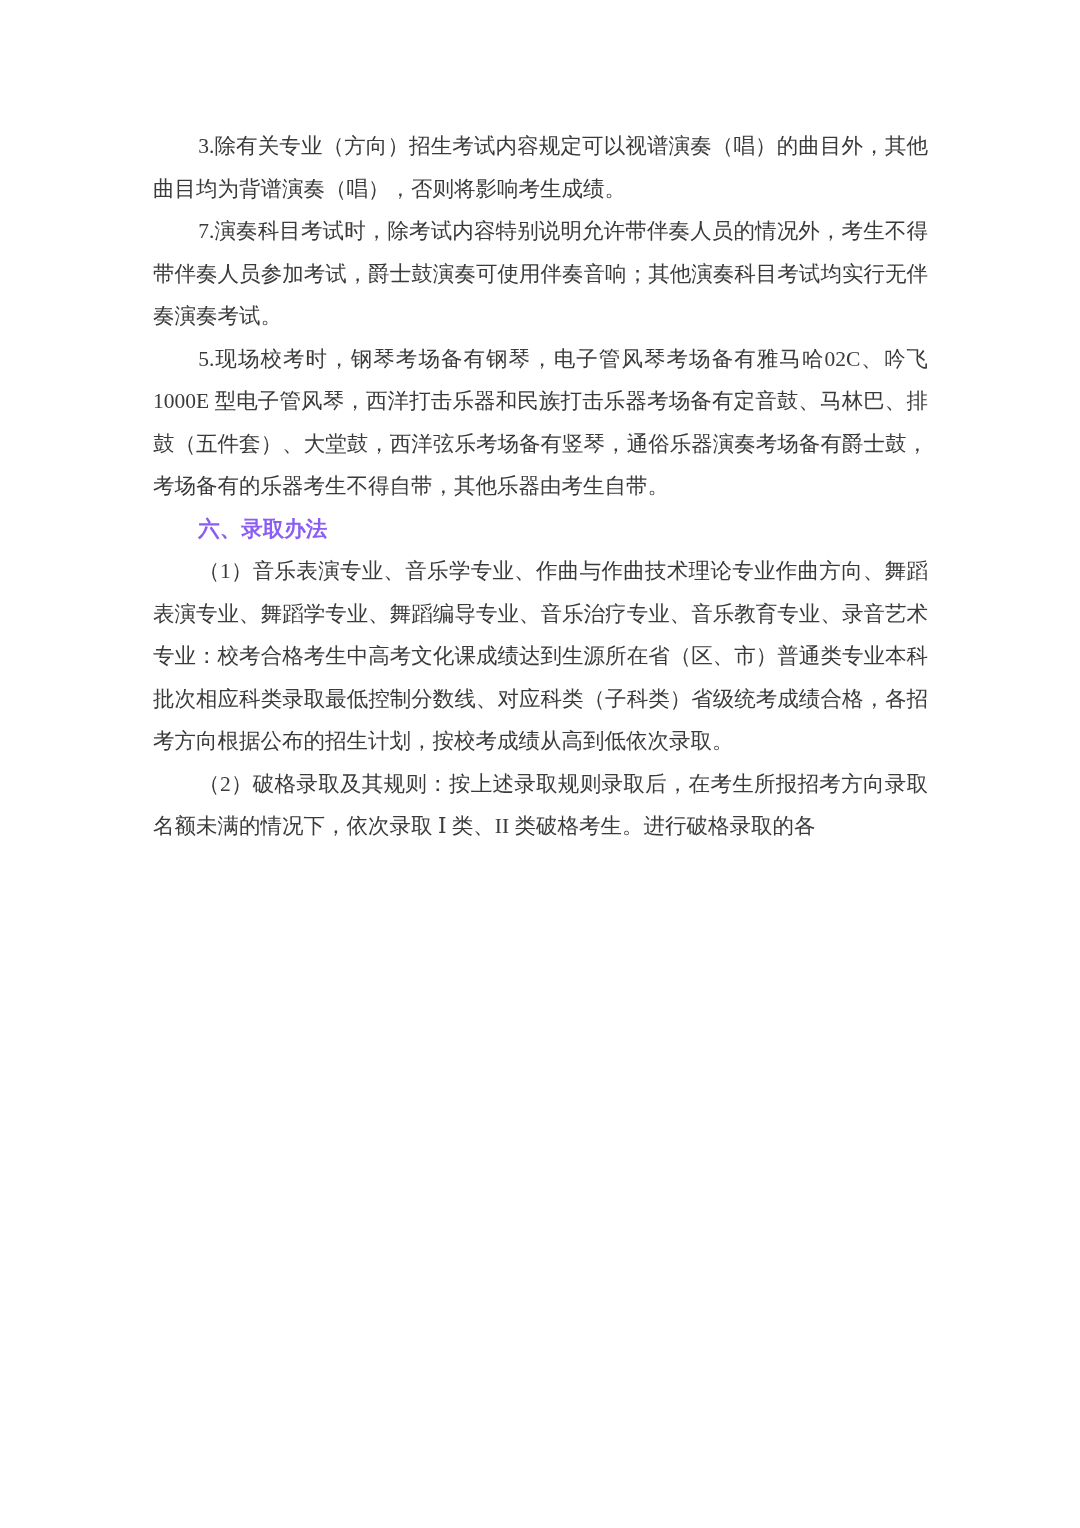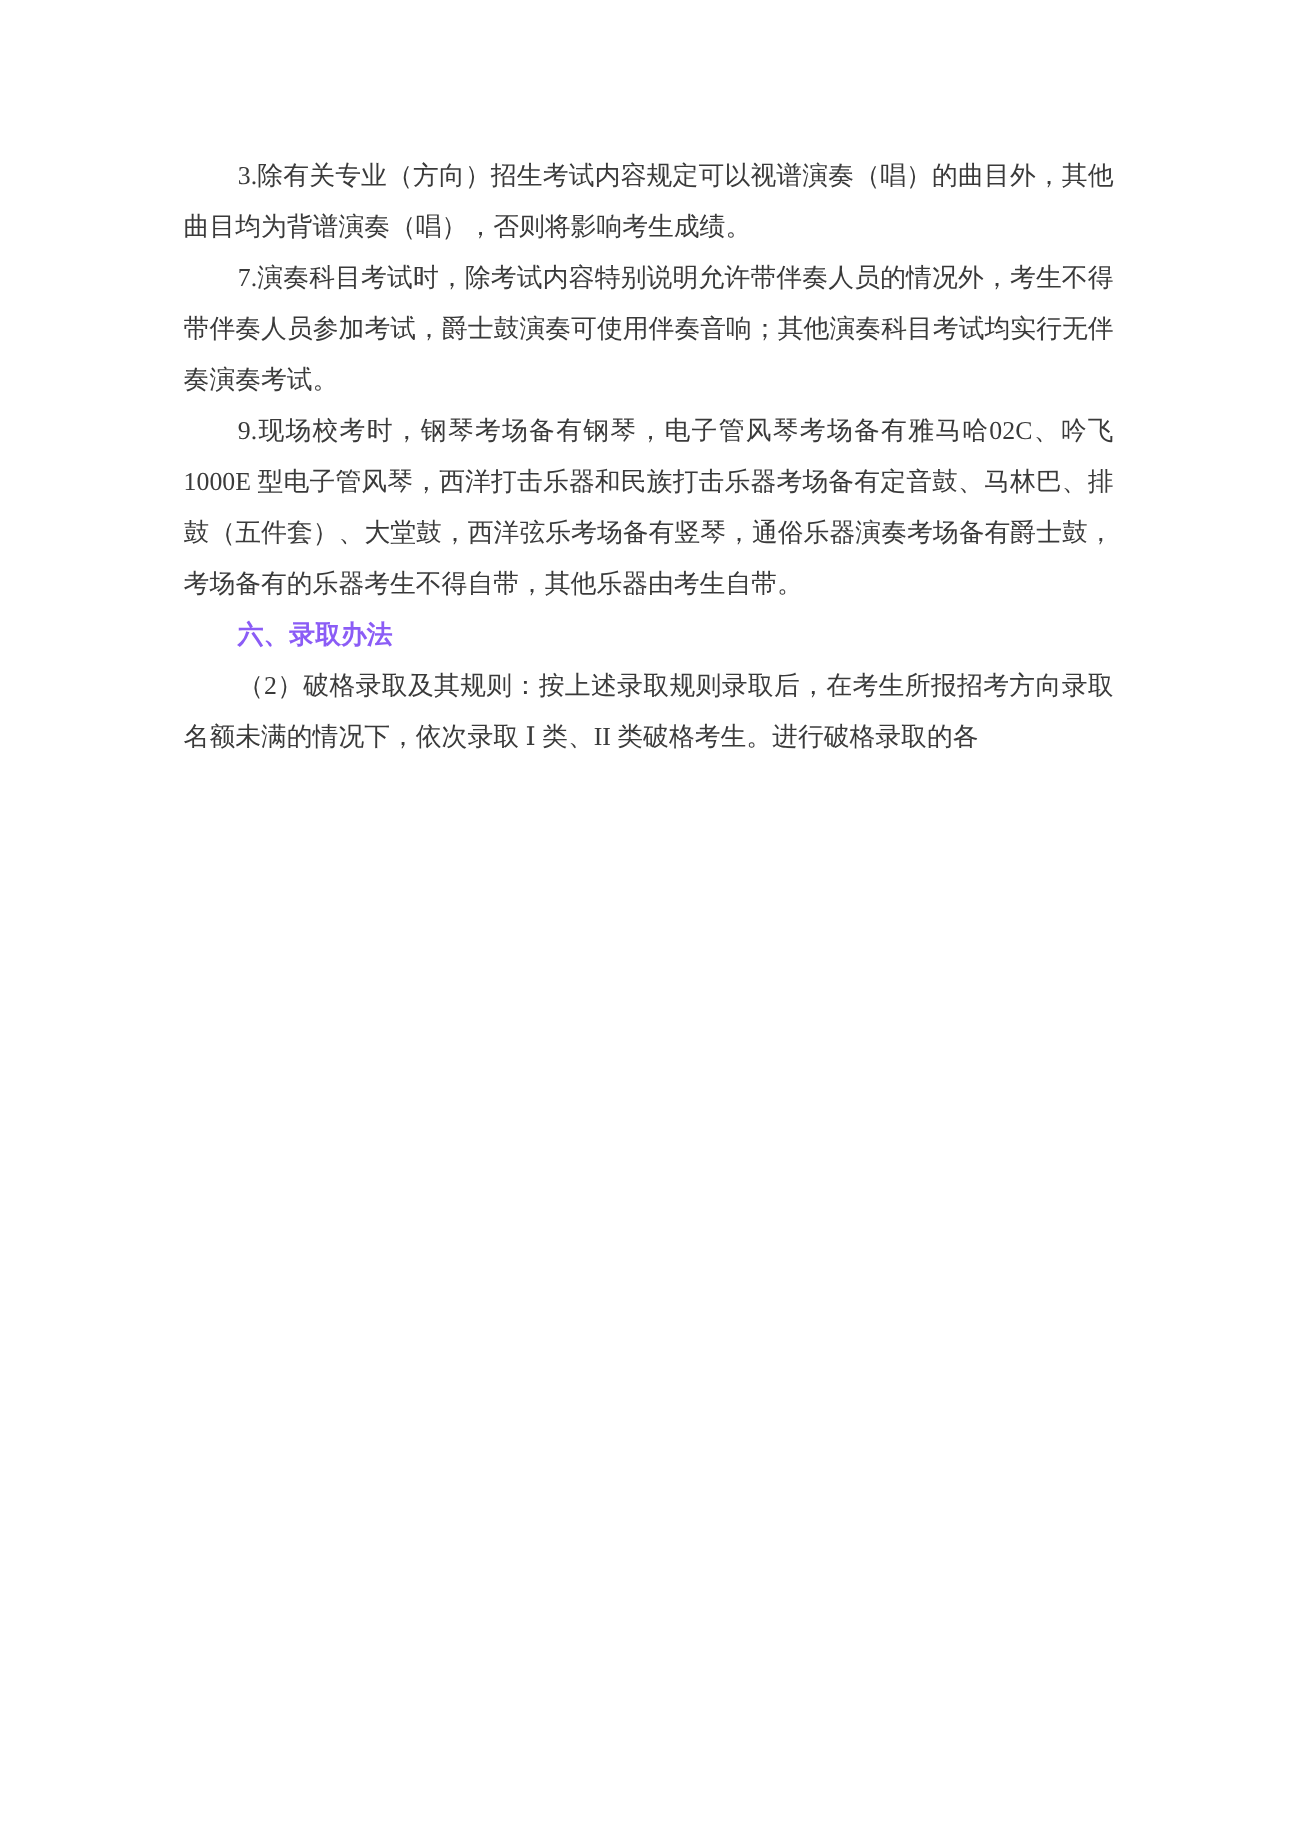--- a/index.html
+++ b/index.html
@@ -47,18 +47,19 @@
     font-family: "Liberation Sans", "DejaVu Sans", sans-serif;
   }
 </style>
 </head>
 <body>
 
 <div class="page">
   <div class="content">
     <p class="body">3.除有关专业（方向）招生考试内容规定可以视谱演奏（唱）的曲目外，其他曲目均为背谱演奏（唱），否则将影响考生成绩。</p>
     <p class="body">7.演奏科目考试时，除考试内容特别说明允许带伴奏人员的情况外，考生不得带伴奏人员参加考试，爵士鼓演奏可使用伴奏音响；其他演奏科目考试均实行无伴奏演奏考试。</p>
-    <p class="body">9.现场校考时，钢琴考场备有钢琴，电子管风琴考场备有雅马哈02C、吟飞1000E 型电子管风琴，西洋打击乐器和民族打击乐器考场备有定音鼓、马林巴、排鼓（五件套）、大堂鼓，西洋弦乐考场备有竖琴，通俗乐器演奏考场备有爵士鼓，考场备有的乐器考生不得自带，其他乐器由考生自带。</p>
+    <p class="body">5.现场校考时，钢琴考场备有钢琴，电子管风琴考场备有雅马哈02C、吟飞1000E 型电子管风琴，西洋打击乐器和民族打击乐器考场备有定音鼓、马林巴、排鼓（五件套）、大堂鼓，西洋弦乐考场备有竖琴，通俗乐器演奏考场备有爵士鼓，考场备有的乐器考生不得自带，其他乐器由考生自带。</p>
     <p class="heading">六、录取办法</p>
+    <p class="body">（1）音乐表演专业、音乐学专业、作曲与作曲技术理论专业作曲方向、舞蹈表演专业、舞蹈学专业、舞蹈编导专业、音乐治疗专业、音乐教育专业、录音艺术专业：校考合格考生中高考文化课成绩达到生源所在省（区、市）普通类专业本科批次相应科类录取最低控制分数线、对应科类（子科类）省级统考成绩合格，各招考方向根据公布的招生计划，按校考成绩从高到低依次录取。</p>
     <p class="body">（2）破格录取及其规则：按上述录取规则录取后，在考生所报招考方向录取名额未满的情况下，依次录取 Ⅰ 类、II 类破格考生。进行破格录取的各</p>
   </div>
   <div class="page-number">5</div>
 </div>
 
 </body></html>

